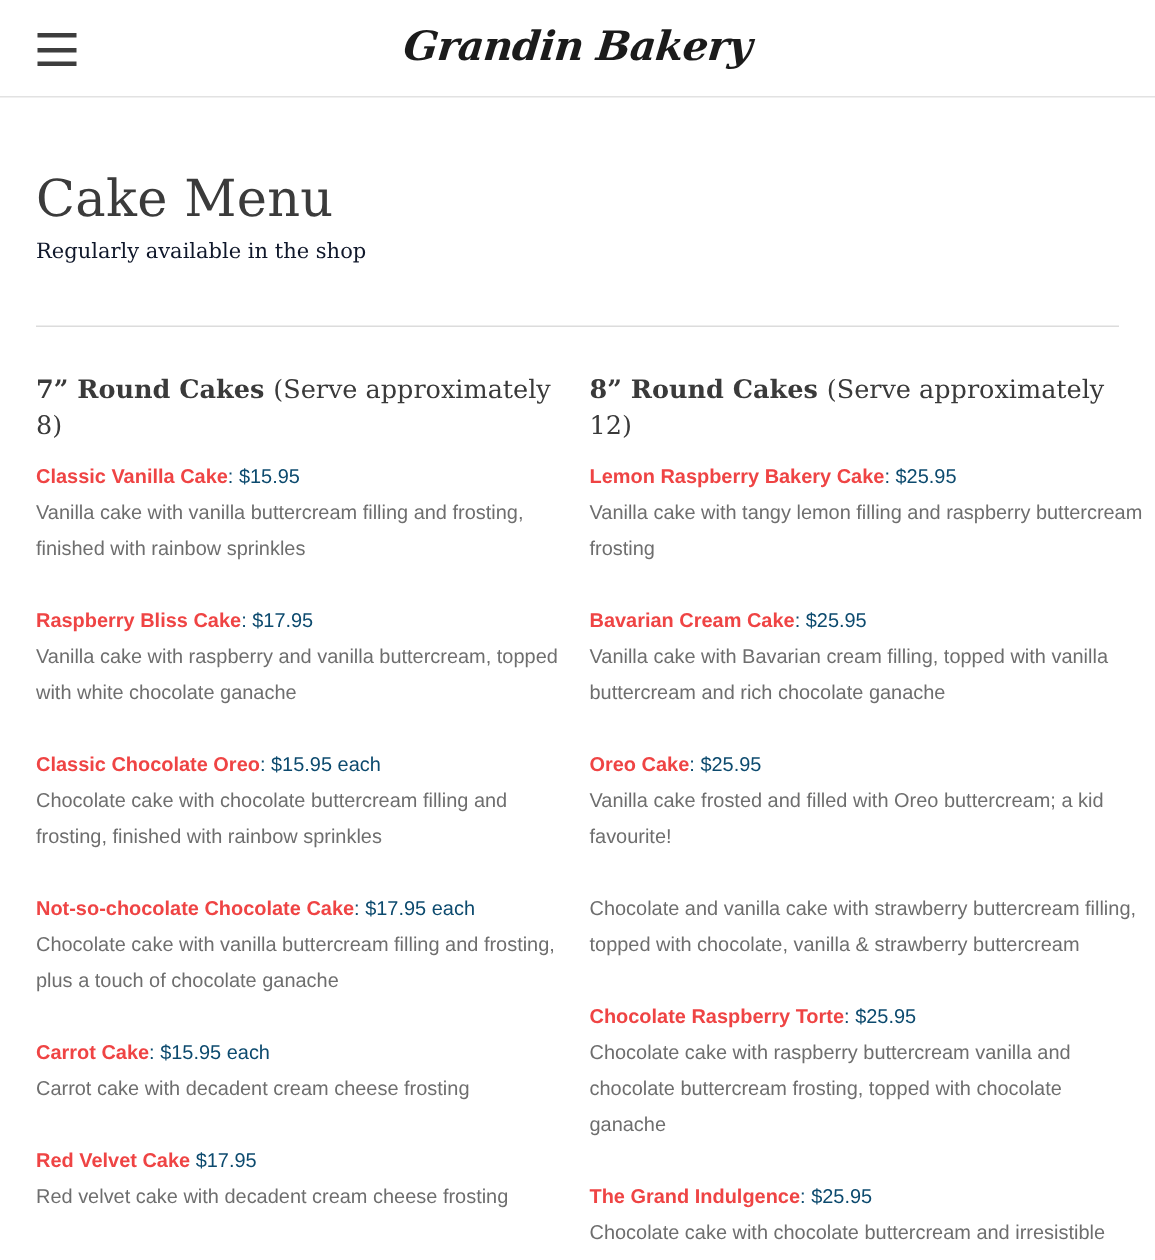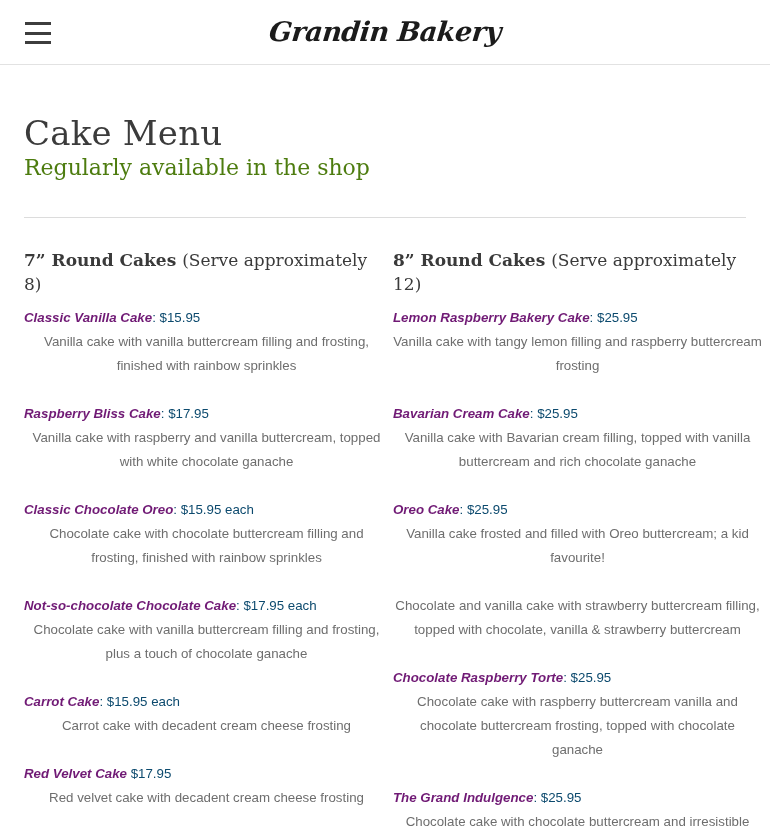--- a/index.html
+++ b/index.html
@@ -75,23 +75,23 @@
     font-weight: 400;
     font-size: 34px;
     line-height: 40px;
     color: #3b3b3b;
     letter-spacing: 0.2px;
   }
   .page-subtitle {
     margin: 2px 0 0 0;
     font-family: "DejaVu Serif", "Liberation Serif", serif;
     font-weight: 400;
-    font-size: 22px;
+    font-size: 14px;
     line-height: 26px;
-    color: #4d7c0f;
+    color: #0f172a;
   }
   .divider {
     margin-top: 36px;
     width: 722px;
     height: 1px;
     background: #dcdcdc;
   }
 
   
   .columns {
@@ -126,32 +126,30 @@
     margin-bottom: 24px;
   }
   .item-line {
     font-size: 13.3px;
     line-height: 24px;
     color: #5d5d5d;
     margin: 0;
   }
   .item-name {
     font-weight: 700;
-    color: #701a75;
-    font-style: italic;
+    color: #ef4444;
   }
   .item-price {
     color: #0c4a6e;
   }
   .item-desc {
     margin: 0;
     font-size: 13.3px;
     line-height: 24px;
     color: #6e6e6e;
-    text-align: center;
   }
 </style>
 </head>
 <body>
 
 <header class="site-header">
   <button class="hamburger" aria-label="Menu">
     <span></span>
     <span></span>
     <span></span>

